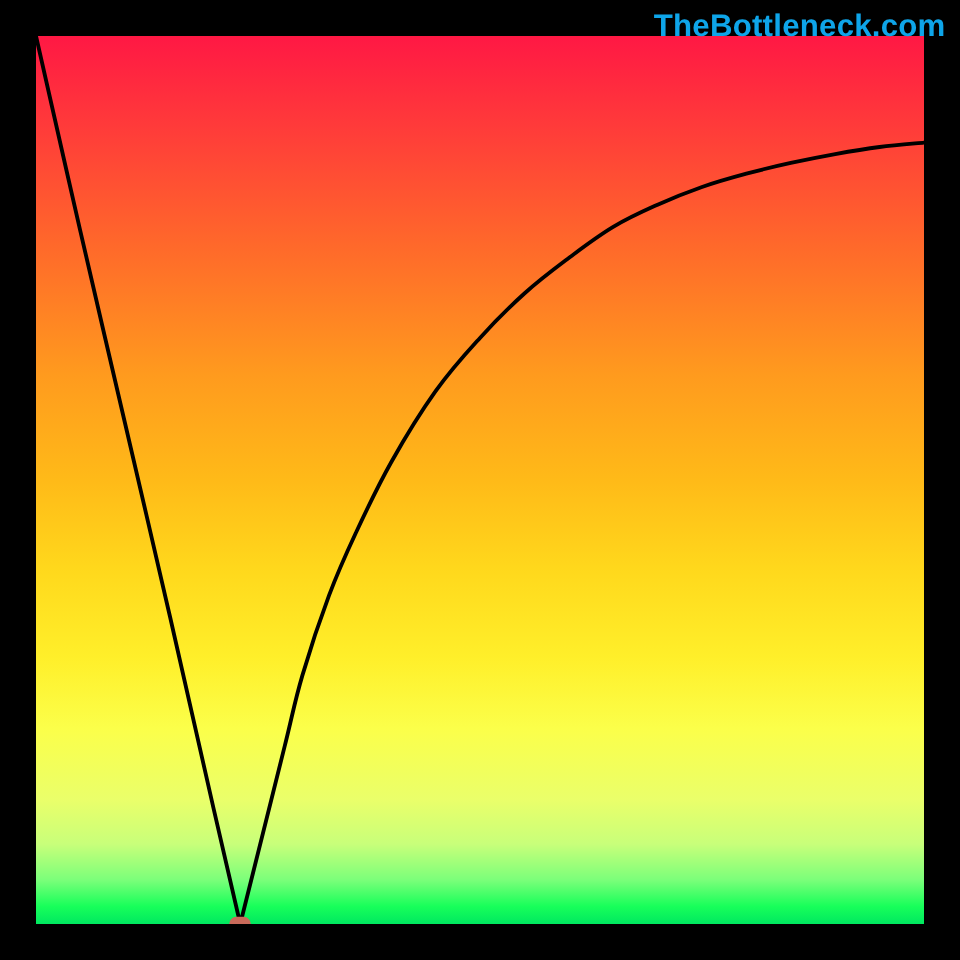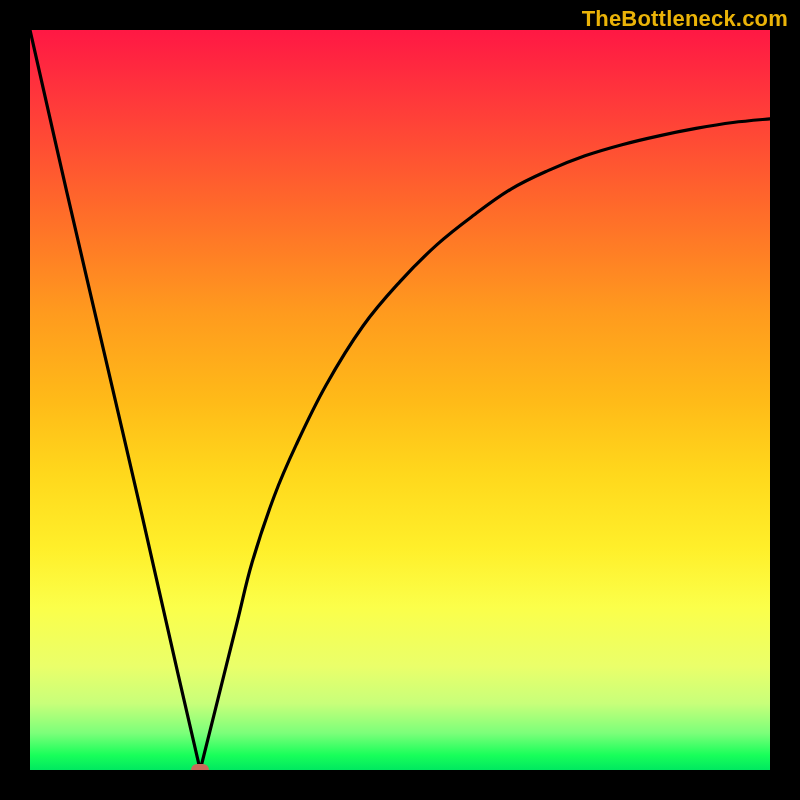--- a/index.html
+++ b/index.html
@@ -41,22 +41,22 @@
       #c8ff7a 91%,
       #7cff7a 95%,
       #18ff5a 98%,
       #00e860 100%
     );
   }
   .watermark {
     position: absolute;
     top: 6px;
     right: 12px;
-    color: #eab308;
-    font-size: 22px;
+    color: #0ea5e9;
+    font-size: 26px;
     font-weight: 600;
     letter-spacing: 0.2px;
     user-select: none;
   }
   svg.curve {
     position: absolute;
     inset: 0;
     width: 100%;
     height: 100%;
   }

